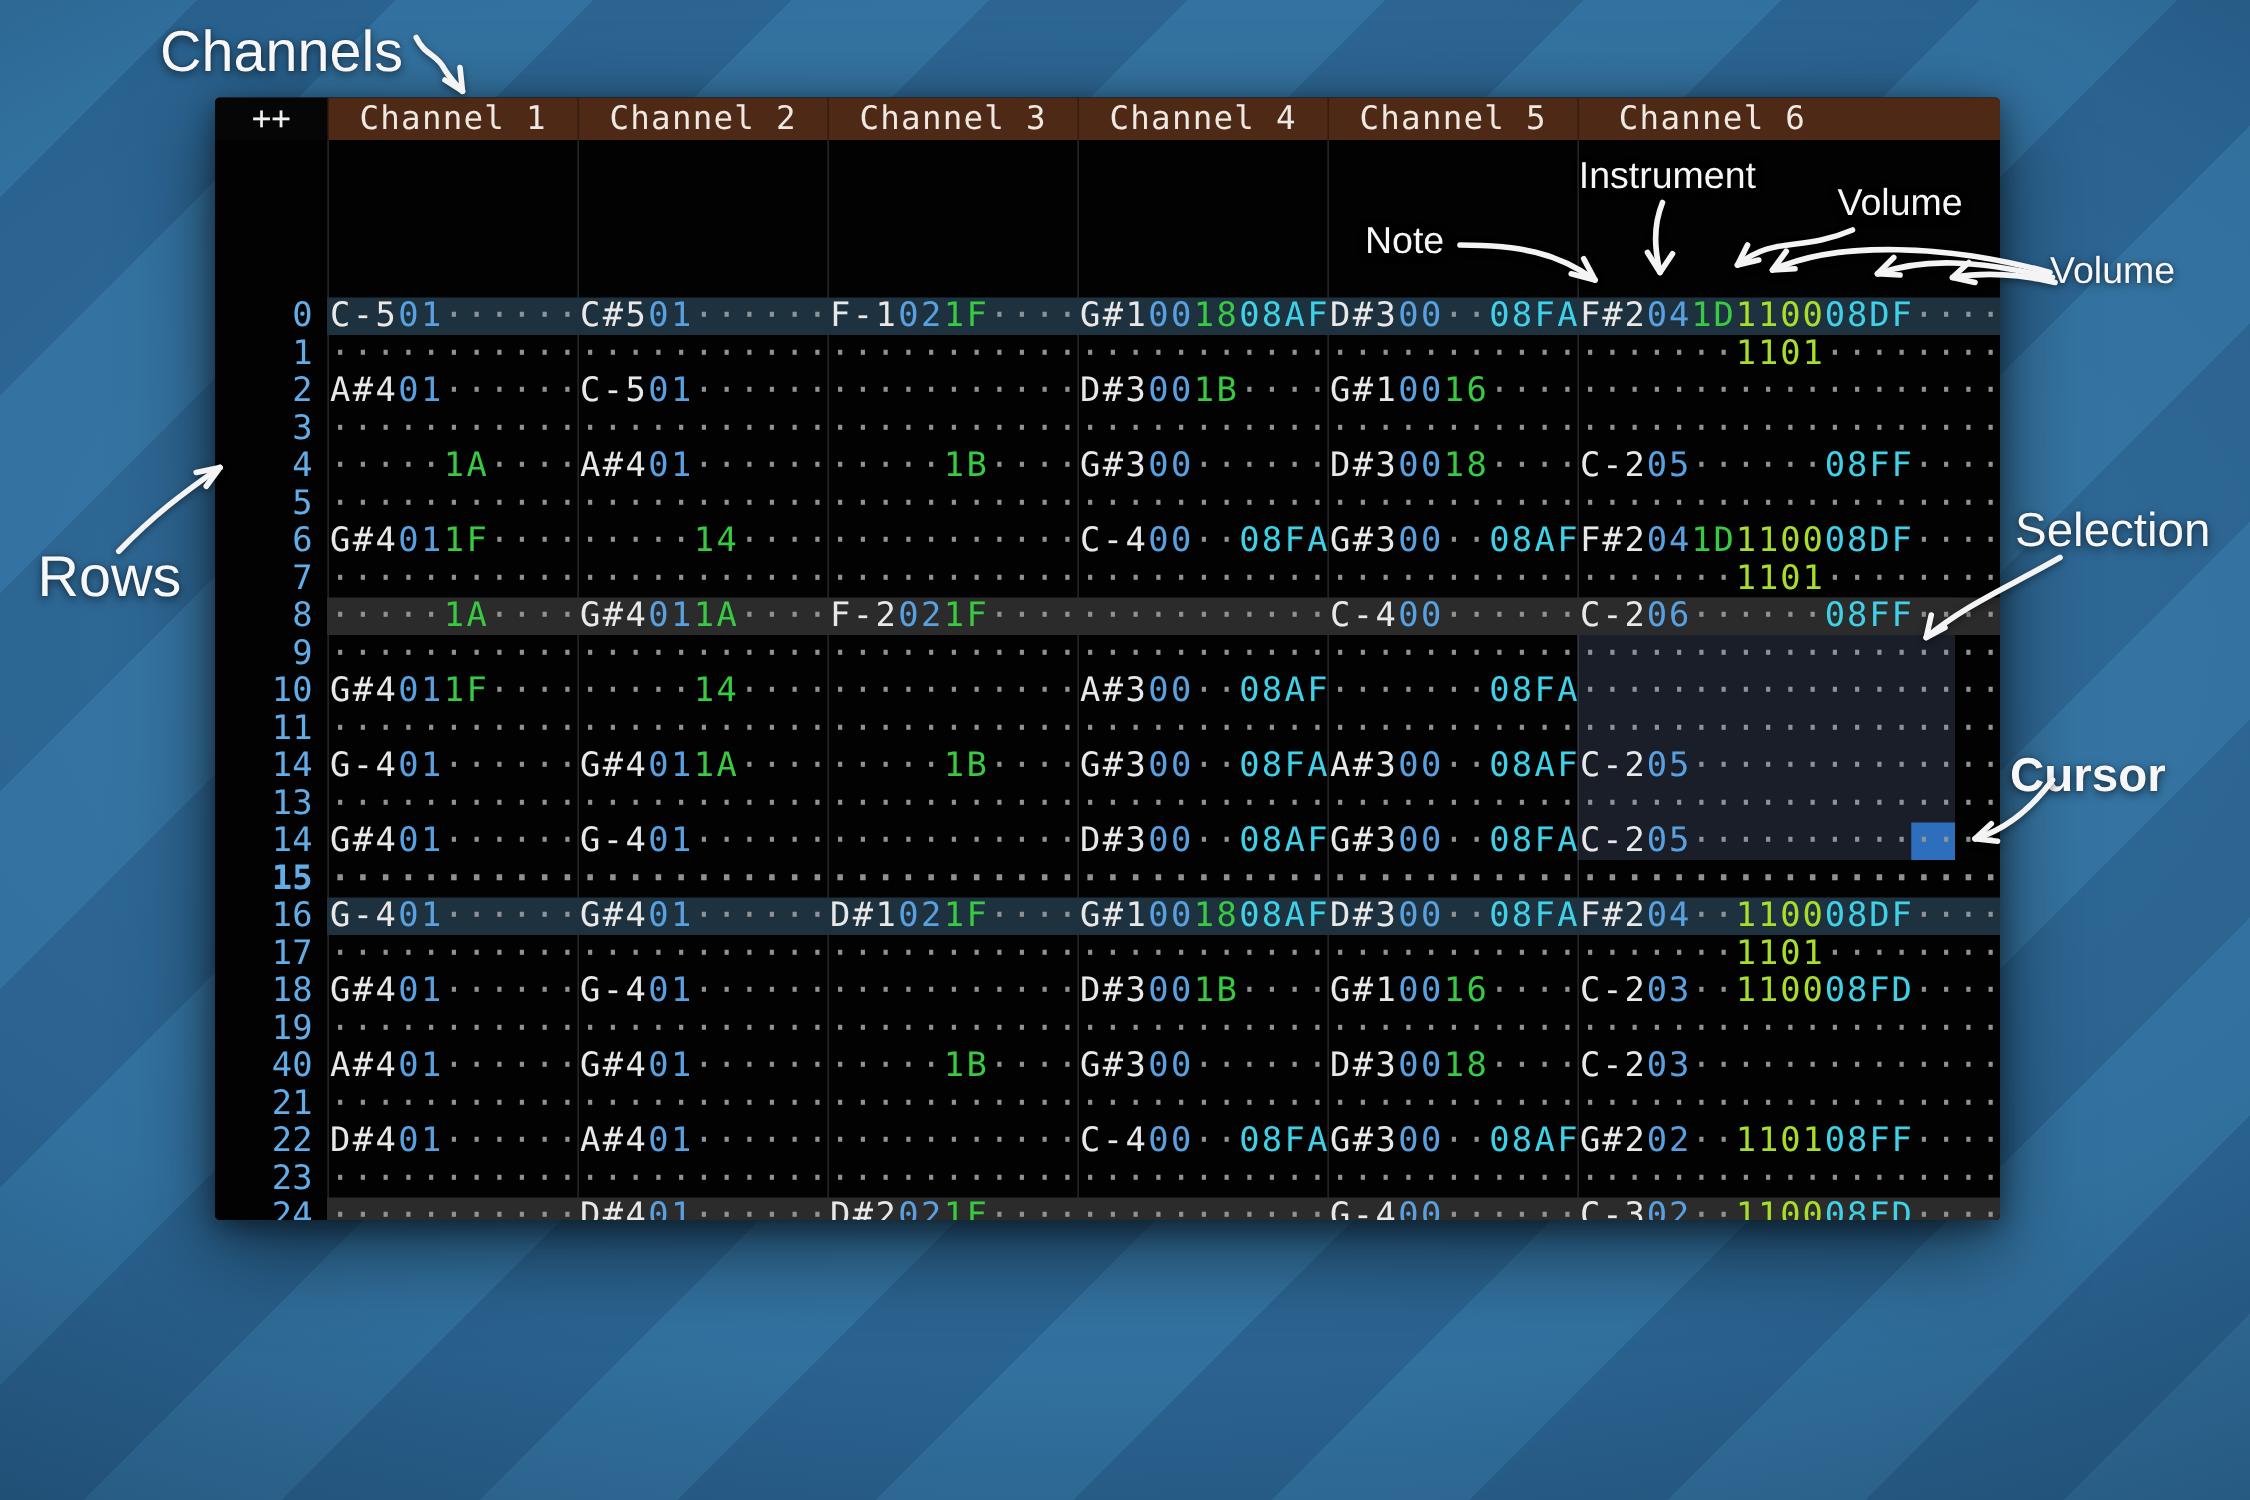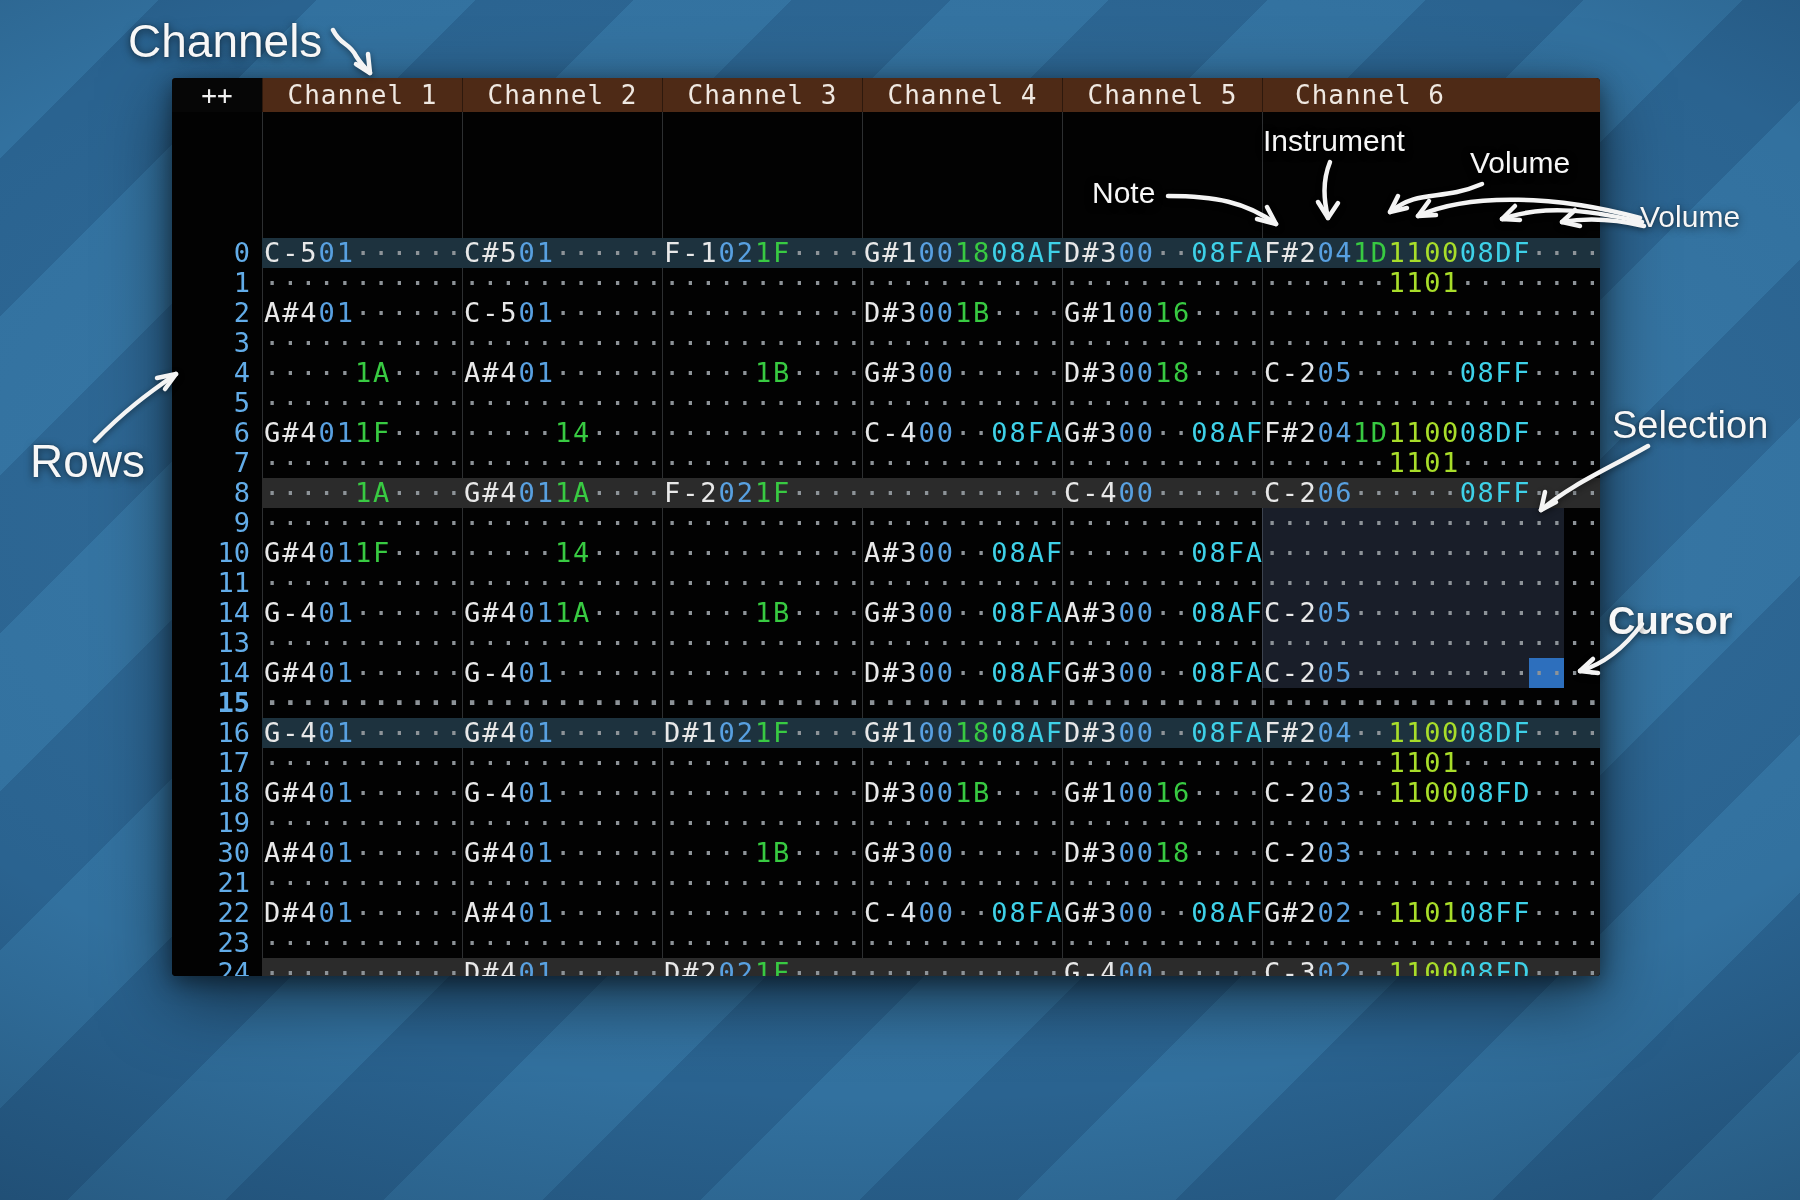--- a/index.html
+++ b/index.html
@@ -257,21 +257,21 @@
       <div class="prow" style="top: 696px;">
         <span class="rnum">19</span>
         <span class="pcell std"><span class="dim">···</span><span class="dim">··</span><span class="dim">··</span><span class="dim">····</span></span>
         <span class="pcell std"><span class="dim">···</span><span class="dim">··</span><span class="dim">··</span><span class="dim">····</span></span>
         <span class="pcell std"><span class="dim">···</span><span class="dim">··</span><span class="dim">··</span><span class="dim">····</span></span>
         <span class="pcell std"><span class="dim">···</span><span class="dim">··</span><span class="dim">··</span><span class="dim">····</span></span>
         <span class="pcell std"><span class="dim">···</span><span class="dim">··</span><span class="dim">··</span><span class="dim">····</span></span>
         <span class="pcell wide"><span class="dim">···</span><span class="dim">··</span><span class="dim">··</span><span class="dim">····</span><span class="dim">····</span><span class="dim">····</span></span>
       </div>
       <div class="prow" style="top: 726px;">
-        <span class="rnum">30</span>
+        <span class="rnum">40</span>
         <span class="pcell std"><span class="f-note">A#4</span><span class="f-inst">01</span><span class="dim">··</span><span class="dim">····</span></span>
         <span class="pcell std"><span class="f-note">G#4</span><span class="f-inst">01</span><span class="dim">··</span><span class="dim">····</span></span>
         <span class="pcell std"><span class="dim">···</span><span class="dim">··</span><span class="f-vol">1B</span><span class="dim">····</span></span>
         <span class="pcell std"><span class="f-note">G#3</span><span class="f-inst">00</span><span class="dim">··</span><span class="dim">····</span></span>
         <span class="pcell std"><span class="f-note">D#3</span><span class="f-inst">00</span><span class="f-vol">18</span><span class="dim">····</span></span>
         <span class="pcell wide"><span class="f-note">C-2</span><span class="f-inst">03</span><span class="dim">··</span><span class="dim">····</span><span class="dim">····</span><span class="dim">····</span></span>
       </div>
       <div class="prow" style="top: 756px;">
         <span class="rnum">21</span>
         <span class="pcell std"><span class="dim">···</span><span class="dim">··</span><span class="dim">··</span><span class="dim">····</span></span>

